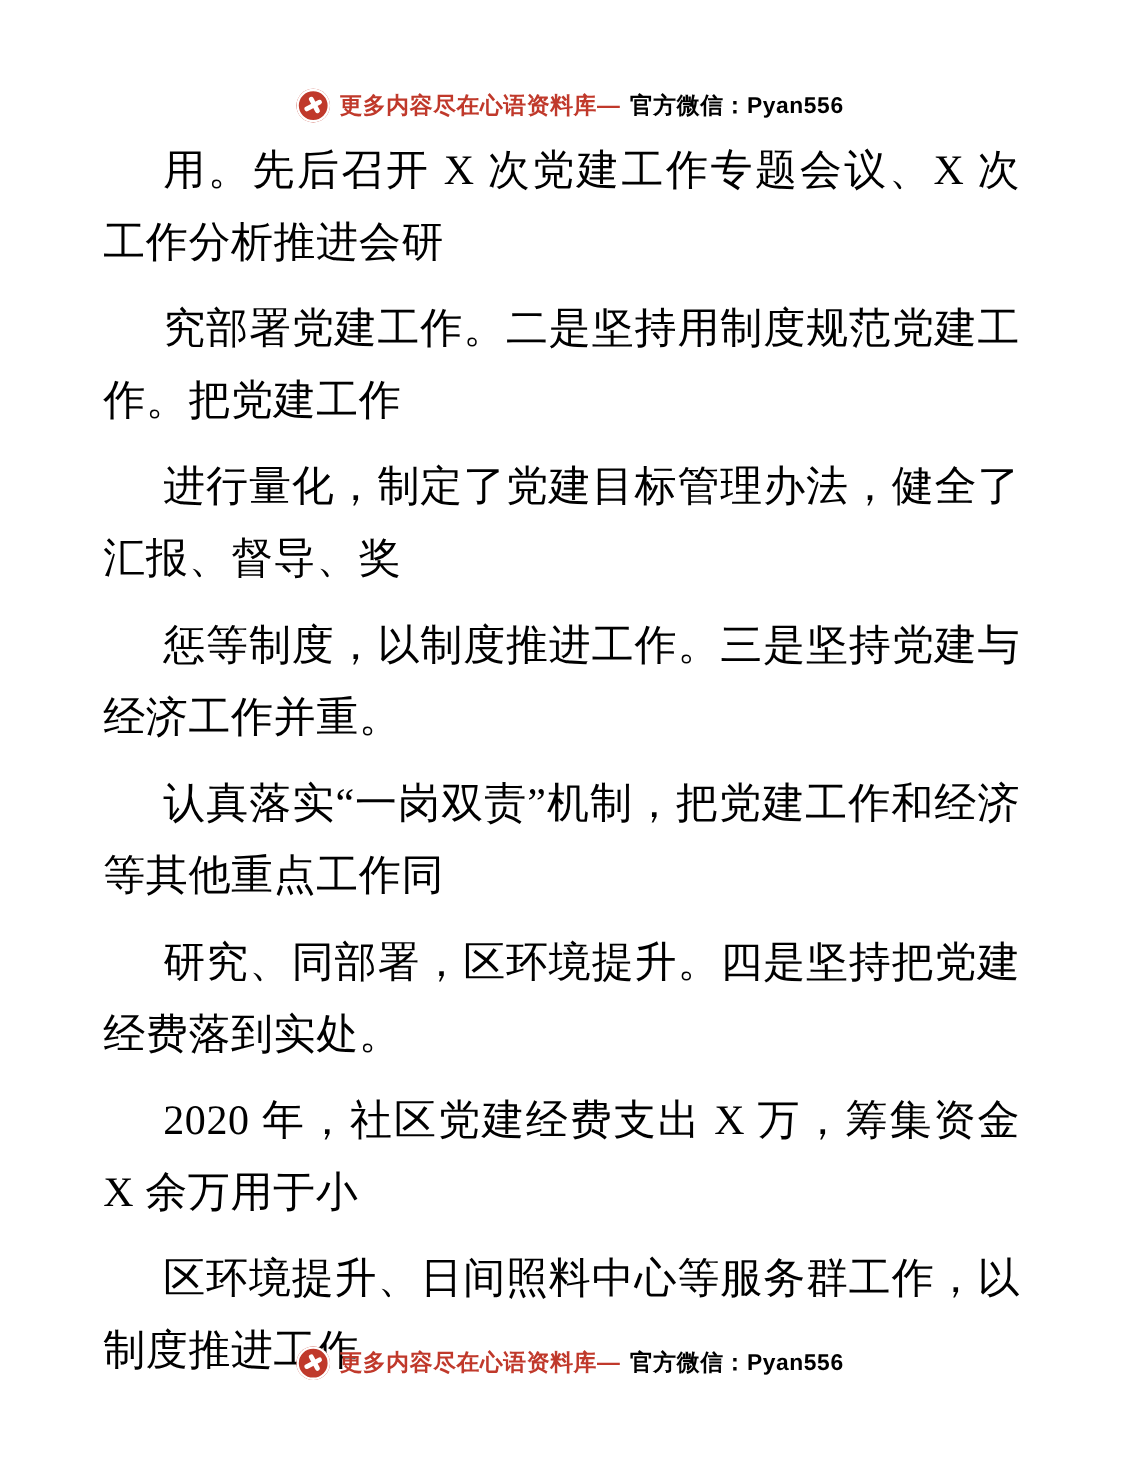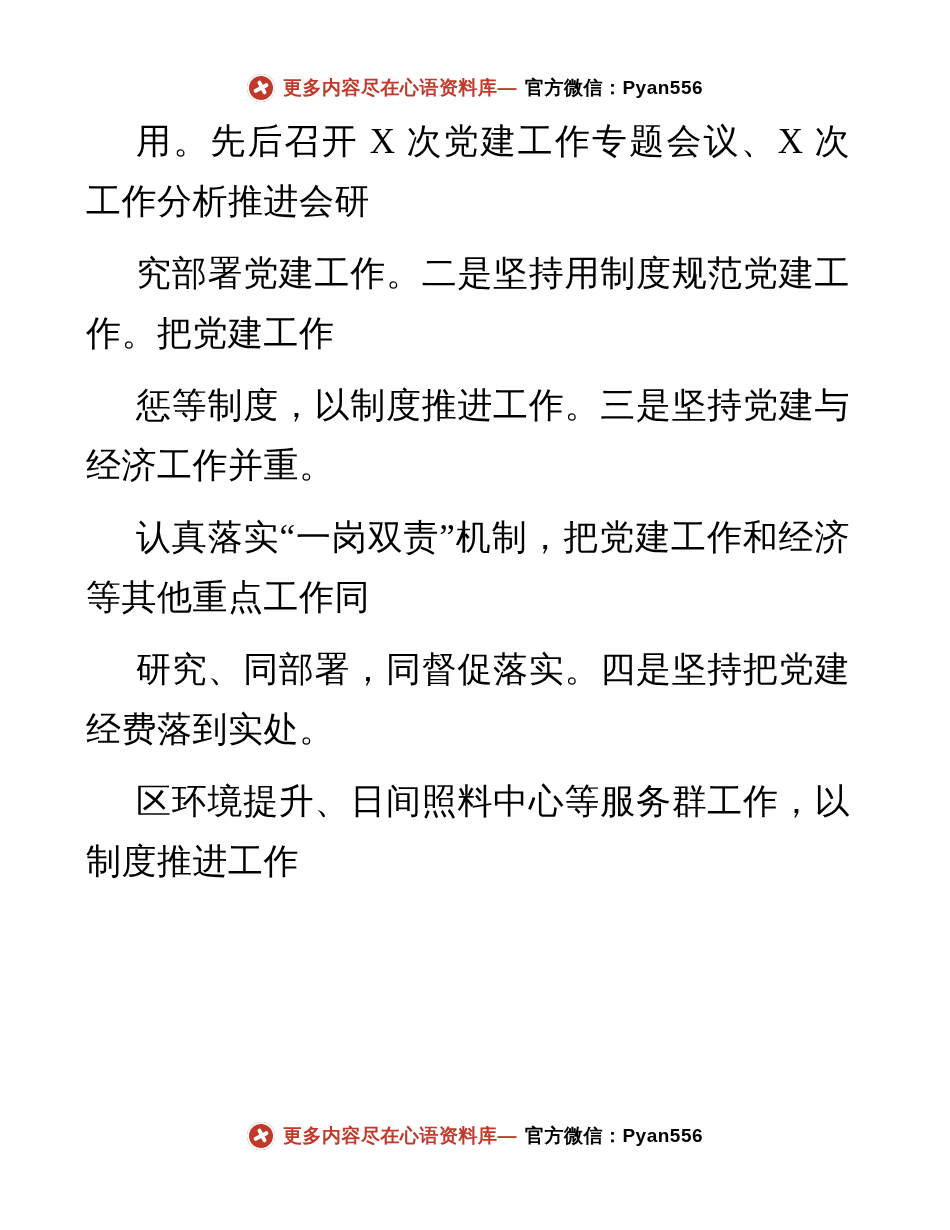--- a/index.html
+++ b/index.html
@@ -100,23 +100,25 @@
 
   <div class="watermark watermark-top">
     <span class="wm-logo"></span>
     <span class="wm-text-main">更多内容尽在心语资料库—</span>
     <span class="wm-text-sub">官方微信：Pyan556</span>
   </div>
 
   <div class="content">
     <p class="para">用。先后召开 X 次党建工作专题会议、X 次工作分析推进会研</p>
     <p class="para">究部署党建工作。二是坚持用制度规范党建工作。把党建工作</p>
+    <p class="para">进行量化，制定了党建目标管理办法，健全了汇报、督导、奖</p>
     <p class="para">惩等制度，以制度推进工作。三是坚持党建与经济工作并重。</p>
     <p class="para">认真落实“一岗双责”机制，把党建工作和经济等其他重点工作同</p>
-    <p class="para">研究、同部署，同督促落实。四是坚持把党建经费落到实处。</p>
+    <p class="para">研究、同部署，区环境提升。四是坚持把党建经费落到实处。</p>
+    <p class="para">2020 年，社区党建经费支出 X 万，筹集资金 X 余万用于小</p>
     <p class="para">区环境提升、日间照料中心等服务群工作，以制度推进工作</p>
   </div>
 
   <div class="watermark watermark-bottom">
     <span class="wm-logo"></span>
     <span class="wm-text-main">更多内容尽在心语资料库—</span>
     <span class="wm-text-sub">官方微信：Pyan556</span>
   </div>
 
 </div>

